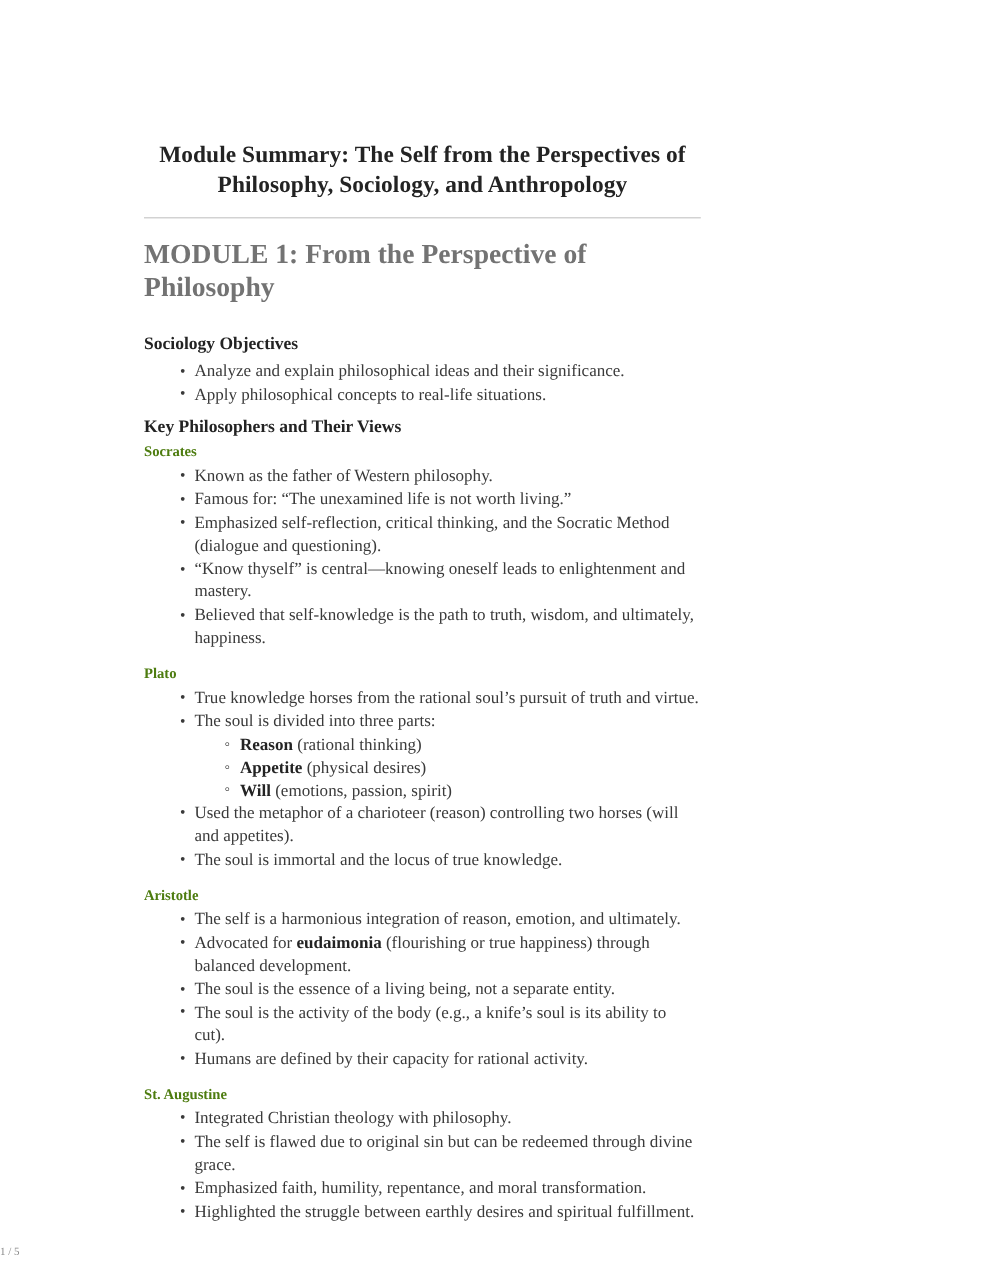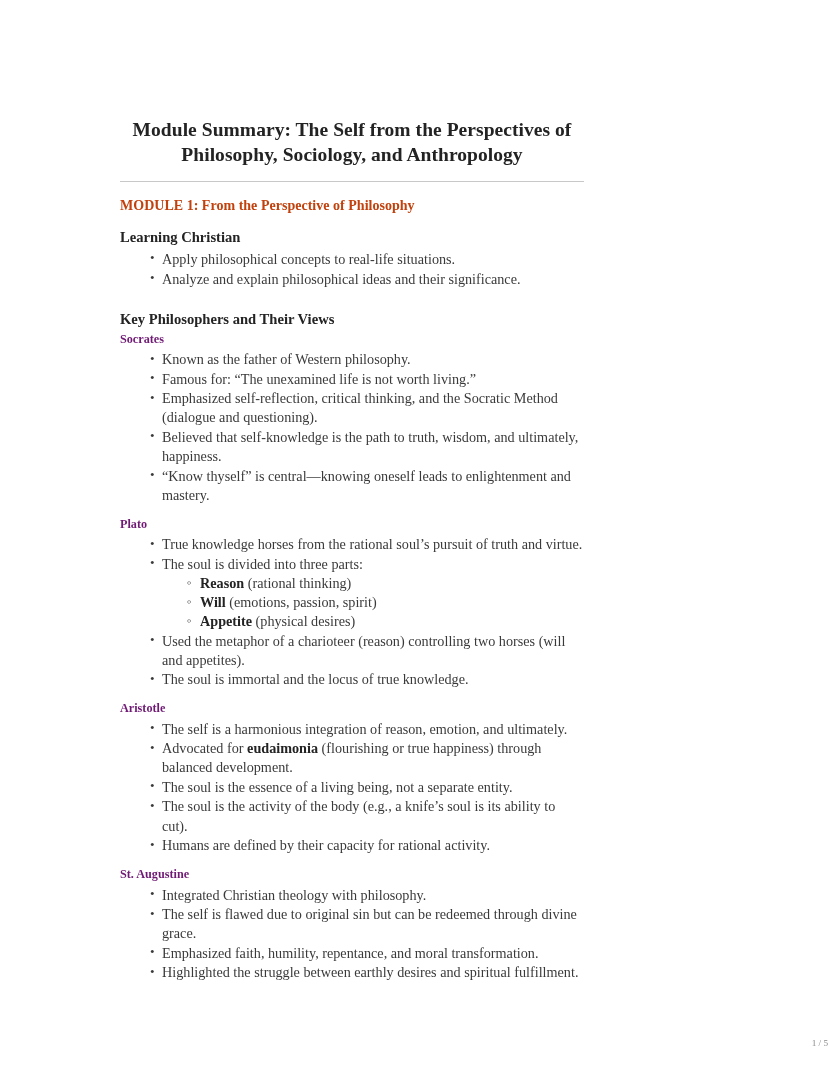--- a/index.html
+++ b/index.html
@@ -32,41 +32,41 @@
     letter-spacing: 0.05px;
     margin: 0 0 13px 0;
   }
   .title-rule {
     border: 0;
     border-top: 1px solid #c8c8c8;
     margin: 0 0 16px 0;
     width: 100%;
   }
   h2.module-heading {
-    font-size: 14px;
+    font-size: 23px;
     font-weight: bold;
-    color: #c2410c;
-    margin: 0 0 13px 0;
+    color: #737373;
+    margin: 0 0 25px 0;
     line-height: 1.2;
     letter-spacing: 0.02px;
   }
   h3.section-heading {
     font-size: 14.6px;
     font-weight: bold;
     color: #232323;
     margin: 0 0 4px 0;
     line-height: 1.25;
   }
   h3.section-heading.spaced {
-    margin-top: 21px;
+    margin-top: 8px;
   }
   h4.person-heading {
     font-size: 12.2px;
     font-weight: bold;
-    color: #701a75;
+    color: #4d7c0f;
     margin: 0 0 3px 0;
     line-height: 1.25;
   }
   h4.person-heading.spaced {
     margin-top: 12px;
   }
   ul.bullets {
     list-style: none;
     margin: 0;
     padding: 0;
@@ -113,65 +113,65 @@
     color: #232323;
   }
   .group {
     margin-bottom: 0;
   }
   .page-footer {
     position: absolute;
     left: 0;
     top: 1038px;
     width: 828px;
-    text-align: right;
+    text-align: left;
     font-size: 9.2px;
     color: #8a8a8a;
     font-family: "Liberation Serif", "DejaVu Serif", serif;
   }
 </style>
 </head>
 <body>
 
 <div class="page">
 
   <div class="doc-title">Module Summary: The Self from the Perspectives of Philosophy, Sociology, and Anthropology</div>
   <hr class="title-rule">
 
   <h2 class="module-heading">MODULE 1: From the Perspective of Philosophy</h2>
 
   <div class="group">
-    <h3 class="section-heading">Learning Christian</h3>
+    <h3 class="section-heading">Sociology Objectives</h3>
     <ul class="bullets">
+      <li>Analyze and explain philosophical ideas and their significance.</li>
       <li>Apply philosophical concepts to real-life situations.</li>
-      <li>Analyze and explain philosophical ideas and their significance.</li>
     </ul>
   </div>
 
   <div class="group">
     <h3 class="section-heading spaced">Key Philosophers and Their Views</h3>
 
     <h4 class="person-heading">Socrates</h4>
     <ul class="bullets">
       <li>Known as the father of Western philosophy.</li>
       <li>Famous for: “The unexamined life is not worth living.”</li>
       <li>Emphasized self-reflection, critical thinking, and the Socratic Method (dialogue and questioning).</li>
+      <li>“Know thyself” is central—knowing oneself leads to enlightenment and mastery.</li>
       <li>Believed that self-knowledge is the path to truth, wisdom, and ultimately, happiness.</li>
-      <li>“Know thyself” is central—knowing oneself leads to enlightenment and mastery.</li>
     </ul>
 
     <h4 class="person-heading spaced">Plato</h4>
     <ul class="bullets">
       <li>True knowledge horses from the rational soul’s pursuit of truth and virtue.</li>
       <li>The soul is divided into three parts:</li>
     </ul>
     <ul class="subbullets">
       <li><span class="lead">Reason</span><span> (rational thinking)</span></li>
+      <li><span class="lead">Appetite</span><span> (physical desires)</span></li>
       <li><span class="lead">Will</span><span> (emotions, passion, spirit)</span></li>
-      <li><span class="lead">Appetite</span><span> (physical desires)</span></li>
     </ul>
     <ul class="bullets">
       <li>Used the metaphor of a charioteer (reason) controlling two horses (will and appetites).</li>
       <li>The soul is immortal and the locus of true knowledge.</li>
     </ul>
 
     <h4 class="person-heading spaced">Aristotle</h4>
     <ul class="bullets">
       <li>The self is a harmonious integration of reason, emotion, and ultimately.</li>
       <li><span>Advocated for </span><span class="lead">eudaimonia</span><span> (flourishing or true happiness) through balanced development.</span></li>

